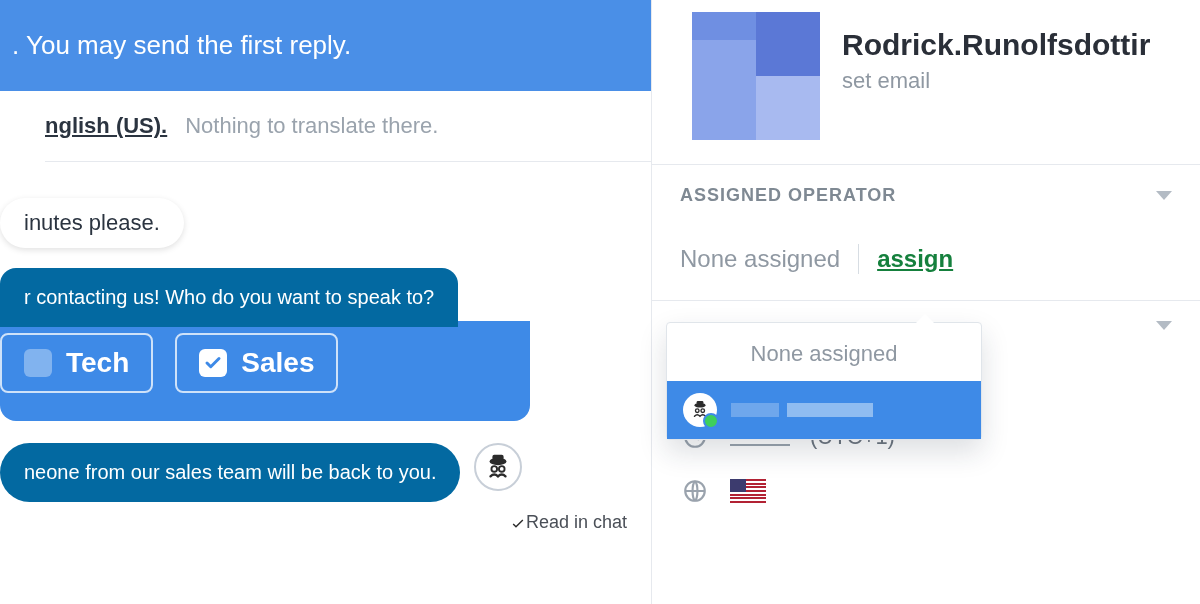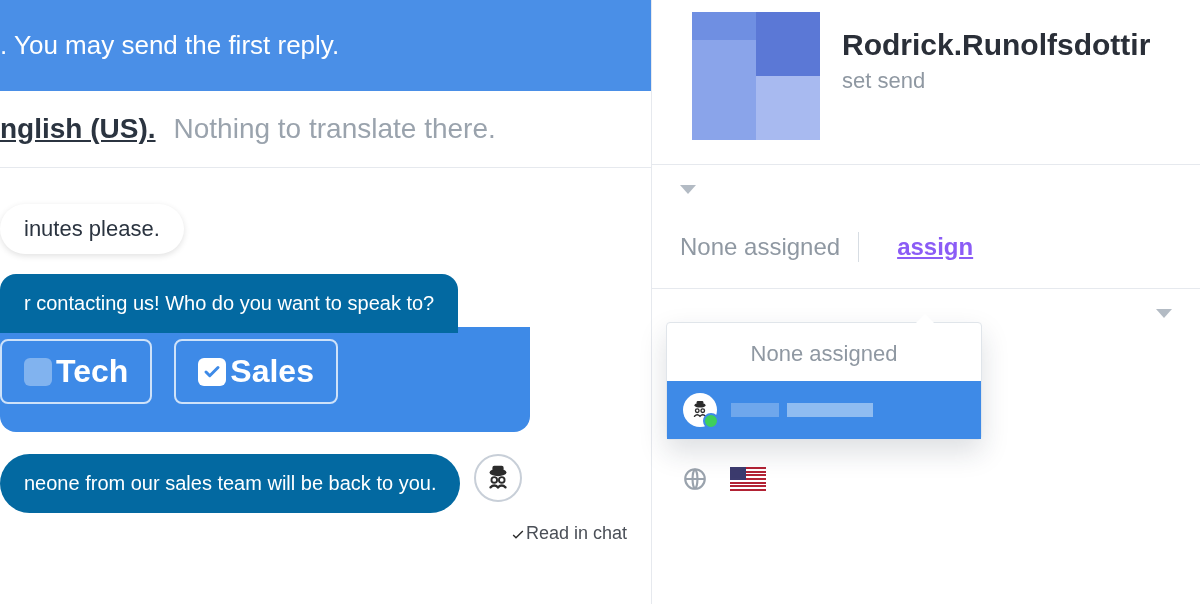--- a/index.html
+++ b/index.html
@@ -18,28 +18,29 @@
   
   .banner {
     background: #4a8fe7;
     color: #fff;
     font-size: 26px;
     font-weight: 500;
     padding: 30px 0 30px 0;
     display: flex;
     align-items: center;
   }
-  .banner span { padding-left: 0; text-align: center; }
+  .banner span { padding-left: 12px; text-align: center; }
   .translate-bar {
     display: flex;
     align-items: center;
     gap: 18px;
     padding: 22px 0 22px 0;
     border-bottom: 1px solid #e6e9ee;
-    font-size: 28px;
+    font-size: 22px;
+    margin-left: 45px;
   }
   .lang {
     font-weight: 700;
     text-decoration: underline;
     color: #2b3440;
   }
   .translate-note { color: #9aa3ad; font-weight: 400; text-align: center; }
   .chat-body { position: relative; padding-top: 18px; }
   .msg-bubble-white {
     background: #fff;
@@ -68,26 +69,26 @@
     gap: 22px;
     width: 530px;
     border-bottom-left-radius: 16px;
     border-bottom-right-radius: 16px;
     margin-top: -6px;
   }
   .choice {
     border: 2px solid rgba(255,255,255,0.75);
     border-radius: 8px;
     color: #fff;
-    font-size: 32px;
+    font-size: 28px;
     font-weight: 600;
     padding: 12px 22px;
     display: flex;
     align-items: center;
-    gap: 4px;
+    gap: 14px;
     background: transparent;
     cursor: pointer;
   }
   .choice .box {
     width: 28px; height: 28px; border-radius: 6px;
     background: rgba(255,255,255,0.35);
   }
   .choice.selected .box {
     background: #fff;
     display: flex; align-items: center; justify-content: center;
@@ -164,25 +165,24 @@
   .assign-row {
     display: flex;
     align-items: center;
     gap: 18px;
     padding: 18px 28px 22px 28px;
     font-size: 24px;
   }
   .assign-label { color: #8f98a2; }
   .assign-divider { width:1px; height:30px; background:#d7dde3; }
   .assign-link {
-    color: #8b5cf6;
+    color: #15803d;
     text-decoration: underline;
     font-weight: 600;
     cursor: pointer;
-    margin-left: 20px;
   }
   .dropdown {
     position: absolute;
     left: 14px;
     top: 322px;
     width: 316px;
     background: #fff;
     border: 1px solid #e0e5ea;
     box-shadow: 0 12px 28px rgba(30,40,60,0.15);
     border-radius: 4px;
@@ -323,25 +323,26 @@
   <div class="side-pane">
     <div class="contact-header">
       <div class="contact-avatar">
         <div class="sq1"></div>
           <div class="sq2"></div>
           <div class="sq3"></div>
           <div class="sq4"></div>
       </div>
       <div style="flex:1; min-width:0; padding-top:16px;">
         <div class="contact-name">Rodrick.Runolfsdottir</div>
-        <div class="contact-sub">set send</div>
+        <div class="contact-sub">set email</div>
       </div>
     </div>
 
     <div class="section-hdr">
+      <span>Assigned Operator</span>
       <span class="chevron"></span>
     </div>
 
     <div class="assign-row">
       <span class="assign-label">None assigned</span>
       <span class="assign-divider"></span>
       <a class="assign-link">assign</a>
     </div>
 
     <div class="dropdown">

